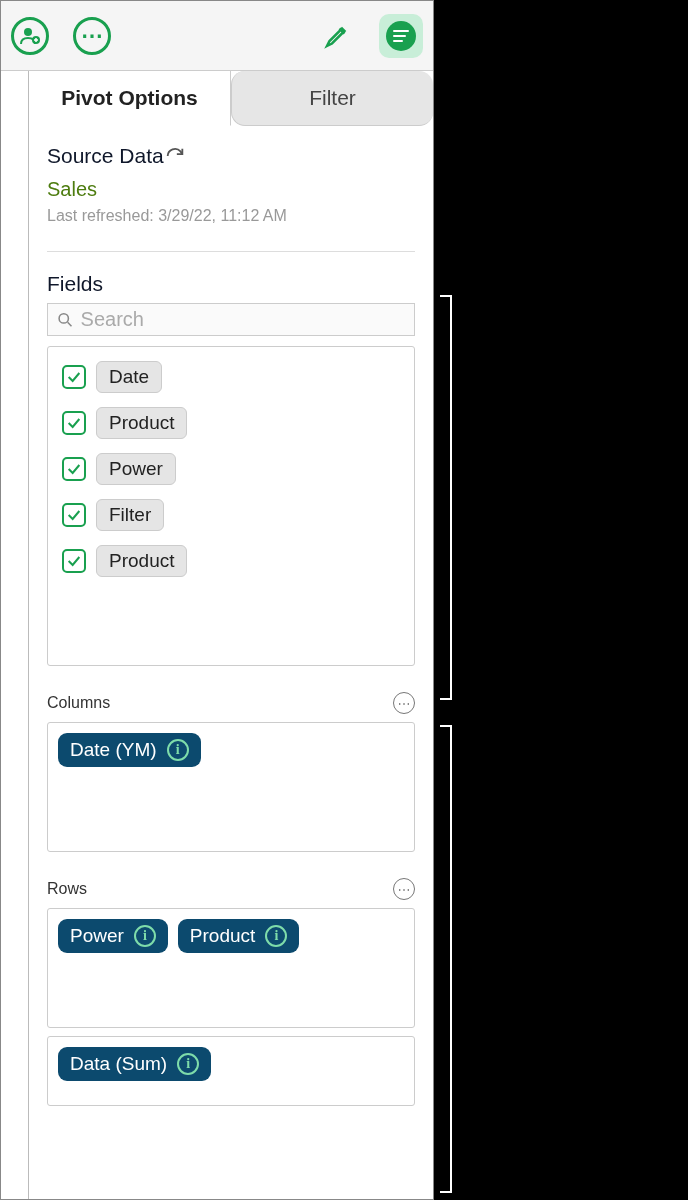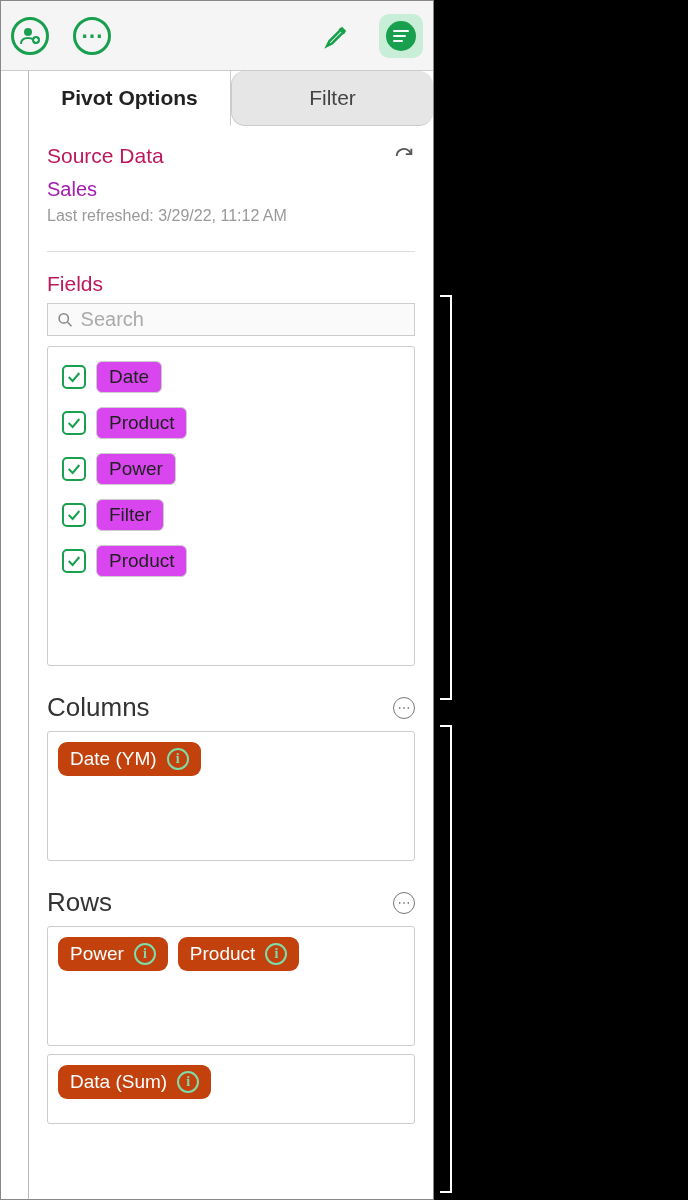--- a/index.html
+++ b/index.html
@@ -87,23 +87,23 @@
     .tab {
       flex: 1; display: flex; align-items: center; justify-content: center;
       font-size: 21px; color: #444; border-bottom: 1px solid #ccc;
       background: #e6e6e6; cursor: pointer;
       border-right: 1px solid #ccc;
     }
     .tab:last-child { border-right: none; border-left: 1px solid #ccc; border-radius: 14px;}
     .tab.active { background: #fff; border-bottom: 1px solid #fff; font-weight: 600; color: #222; }
     .scroll { flex: 1; overflow-y: auto; padding: 18px 18px 0 18px; }
 
-    .section-title { font-size: 21px; color: #be185d; margin-bottom: 4px; display:flex; align-items:center; justify-content:space-between;}
+    .section-title { font-size: 21px; color: #0f172a; margin-bottom: 4px; display:flex; align-items:center; }
     .refresh-icon { width: 22px; height: 22px; color: #555; }
-    .source-name { color: #a21caf; font-size: 20px; margin-top: 10px;}
+    .source-name { color: #4d7c0f; font-size: 20px; margin-top: 10px;}
     .sub-text { color: #999; font-size: 16px; margin-top: 6px; }
     .divider { border: none; border-top: 1px solid #ddd; margin: 26px 0 20px 0; }
 
     .search-wrap {
       display: flex; align-items: center; border: 1px solid #ccc; border-radius: 0;
       padding: 4px 8px; background: #fafafa; margin-top: 6px;
     }
     .search-wrap svg { width: 20px; height: 20px; color: #888; margin-right: 6px; }
     .search-wrap input {
       border: none; outline: none; background: transparent; font-size: 20px; width: 100%;
@@ -116,40 +116,40 @@
       padding: 14px; min-height: 320px;
     }
     .field-row { display: flex; align-items: center; gap: 10px; margin-bottom: 14px; }
     .checkbox {
       width: 24px; height: 24px; border: 2px solid #19a04f; border-radius: 5px;
       display: flex; align-items: center; justify-content: center;
       background: #fff; cursor: pointer;
     }
     .checkbox svg { width: 16px; height: 16px; stroke: #19a04f; stroke-width: 3; fill: none; }
     .field-chip {
-      background: #d946ef; color: #222; padding: 4px 12px; border-radius: 6px;
+      background: #e5e5e5; color: #222; padding: 4px 12px; border-radius: 6px;
       border: 1px solid #ccc; font-size: 19px; cursor: grab;
     }
 
     .sect-head { display: flex; align-items: center; justify-content: space-between; margin-top: 26px; }
-    .sect-head .title { font-size: 26px; color: #333; }
+    .sect-head .title { font-size: 16px; color: #333; }
     .more-circle {
       width: 22px; height: 22px; border: 1.5px solid #777; border-radius: 50%;
       display: flex; align-items: center; justify-content: center; color: #666;
       font-size: 13px; cursor: pointer;
     }
     .more-circle::after { content: "⋯"; }
     .zone {
       border: 1px solid #ccc; border-radius: 3px; margin-top: 8px; padding: 10px;
       min-height: 70px; display: flex; flex-wrap: wrap; align-content: flex-start; gap: 10px;
     }
     .zone.cols { min-height: 130px; }
     .zone.rows { min-height: 120px; }
     .pill {
-      background: #c2410c; color: #fff; border-radius: 9px; padding: 6px 12px;
+      background: #0c4a6e; color: #fff; border-radius: 9px; padding: 6px 12px;
       font-size: 19px; display: inline-flex; align-items: center; gap: 10px; cursor: grab;
     }
     .info-ic {
       width: 22px; height: 22px; border: 2px solid #7edcaa; border-radius: 50%;
       display: inline-flex; align-items: center; justify-content: center;
       font-size: 14px; font-weight: bold; color: #7edcaa; font-family: Georgia, serif;
     }
   </style>
 </head>
 <body>

